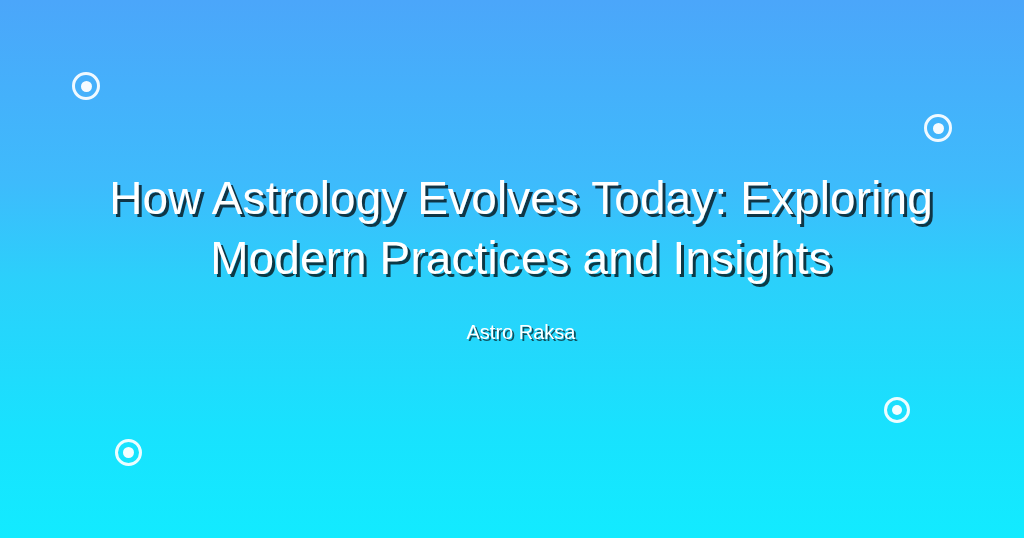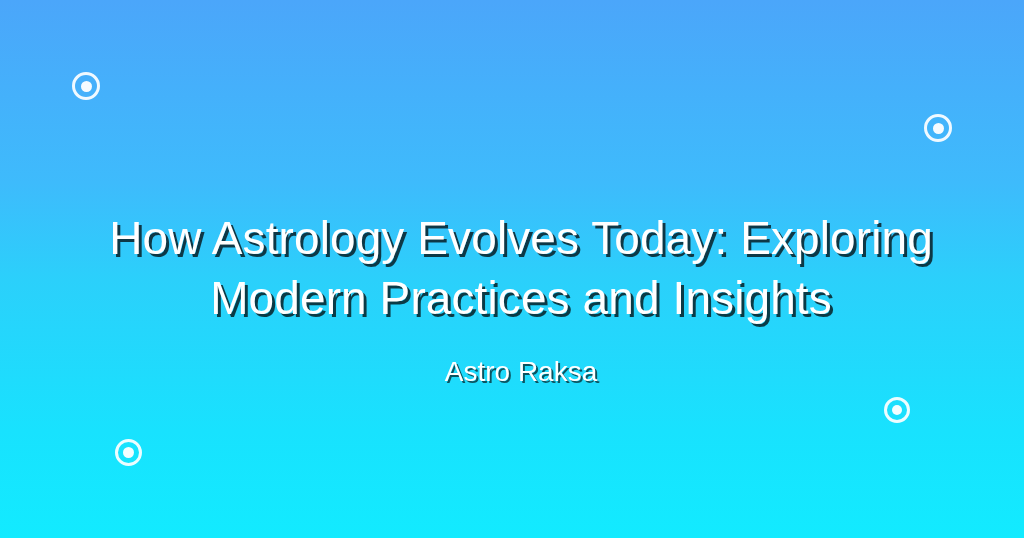--- a/index.html
+++ b/index.html
@@ -55,38 +55,37 @@
   
   .content {
     position: absolute;
     left: 18px;
     right: 0;
     top: 168px;
     display: flex;
     flex-direction: column;
     align-items: center;
     text-align: center;
-    margin-top: 40px;
   }
 
   .slide-title {
     width: 880px;
     margin: 0;
     color: #FFFFFF;
     font-size: 46px;
     font-weight: normal;
     line-height: 60px;
     letter-spacing: 0.1px;
     text-shadow: 3px 3px 0 rgba(0, 0, 0, 0.72);
   }
 
   .slide-subtitle {
     margin: 31px 0 0 0;
     color: #FFFFFF;
-    font-size: 28px;
+    font-size: 20px;
     font-weight: normal;
     line-height: 26px;
     text-shadow: 2px 2px 0 rgba(0, 0, 0, 0.62);
   }
 </style>
 </head>
 <body>
 
 <div class="slide">
 

